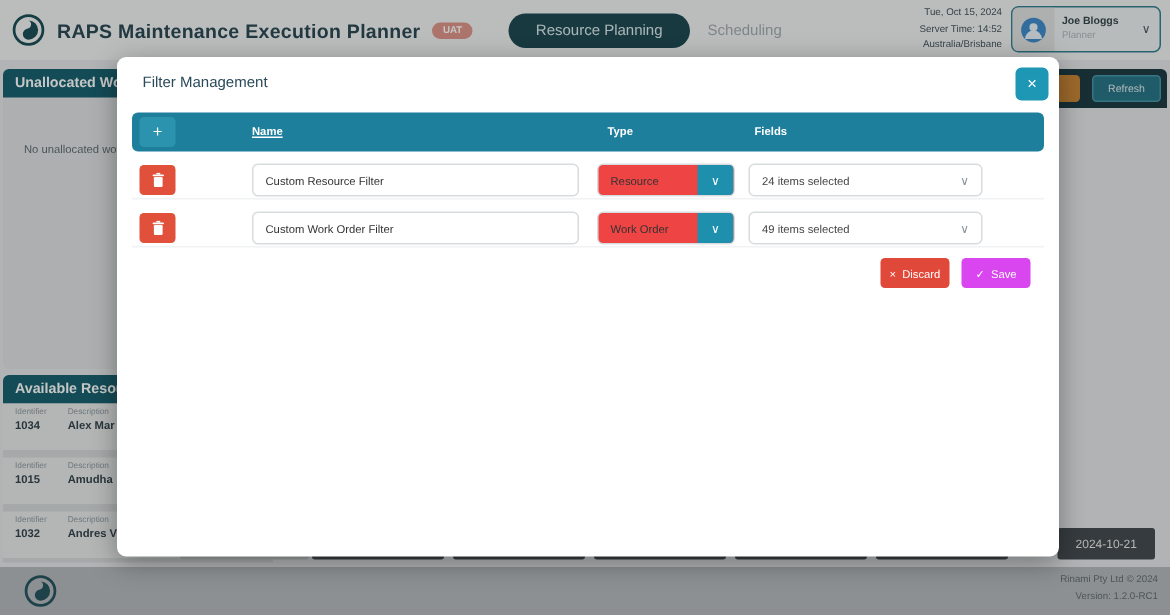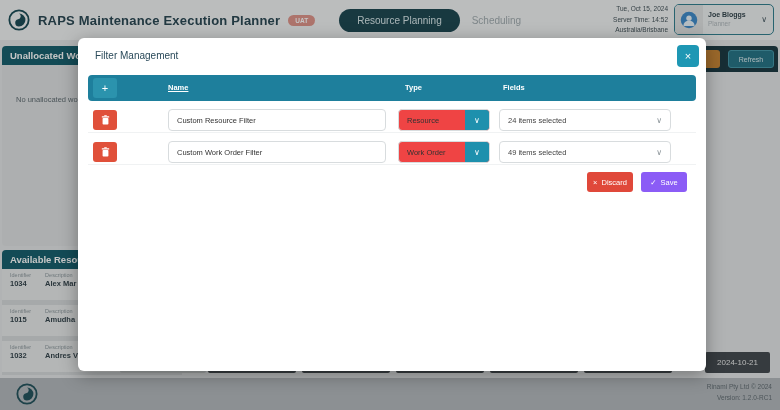--- a/index.html
+++ b/index.html
@@ -52,24 +52,24 @@
   .hd { position:absolute; top:8px; font-size:7.5px; font-weight:bold; color:#fff; }
   .hd-name { left:80px;text-decoration:underline; } .hd-type { left:317px; } .hd-fields { left:415px; }
   .frow { position:absolute; left:10px; width:608px; height:26px; border-bottom:1px solid #f0f2f3; }
   .frow1 { top:69px; } .frow2 { top:101px;text-decoration:underline; }
   .trash-btn { position:absolute; left:5px; top:3px; width:24px; height:20px; background:#e0503a; border:none; border-radius:3px; color:#fff; display:flex; align-items:center; justify-content:center; }
   .trash-btn svg { width:9px; height:10px; }
   .name-input { position:absolute; left:80px; top:2px; width:218px; height:22px; border:1px solid #d8dcde; border-radius:4px; font-size:7.5px; color:#333; padding:0 8px; font-family:"Liberation Sans", sans-serif; }
   .type-select { position:absolute; left:310px; top:2px; width:92px; height:22px; border:1px solid #d8dcde; border-radius:4px; display:flex; overflow:hidden; background:#ef4444; }
   .type-select .tlabel { flex:1; font-size:7.5px; color:#333; display:flex; align-items:center; padding-left:8px; }
   .type-select .tcaret { width:24px; background:#1e90ad; color:#fff; font-size:8px; display:flex; align-items:center; justify-content:center; }
-  .fields-dd { position:absolute; left:411px; top:2px; width:172px; height:22px; border:1px solid #d8dcde; border-radius:4px; display:flex; align-items:center; padding:0 8px; font-size:7.5px; color:#444; background:#fff; }
+  .fields-dd { position:absolute; left:411px; top:2px; width:156px; height:22px; border:1px solid #d8dcde; border-radius:4px; display:flex; align-items:center; padding:0 8px; font-size:7.5px; color:#444; background:#fff; }
   .fields-dd .fcaret { margin-left:auto; color:#8a9398; font-size:8px; }
   .btn-discard { position:absolute; left:509px; top:134px; width:46px; height:20px; background:#e0483a; border:none; border-radius:3px; color:#fff; font-size:7.5px; }
-  .btn-save { position:absolute; left:563px; top:134px; width:46px; height:20px; background:#8b5cf6; border:none; border-radius:3px; color:#fff; font-size:7.5px; }
+  .btn-save { position:absolute; left:563px; top:134px; width:46px; height:20px; background:#d946ef; border:none; border-radius:3px; color:#fff; font-size:7.5px; }
   .btn-discard .bi, .btn-save .bi { margin-right:4px; }
 </style>
 </head>
 <body>
 
 <div id="app">
 
   <div class="topbar">
     <span class="logo">
       <svg viewBox="0 0 24 24" fill="none">

